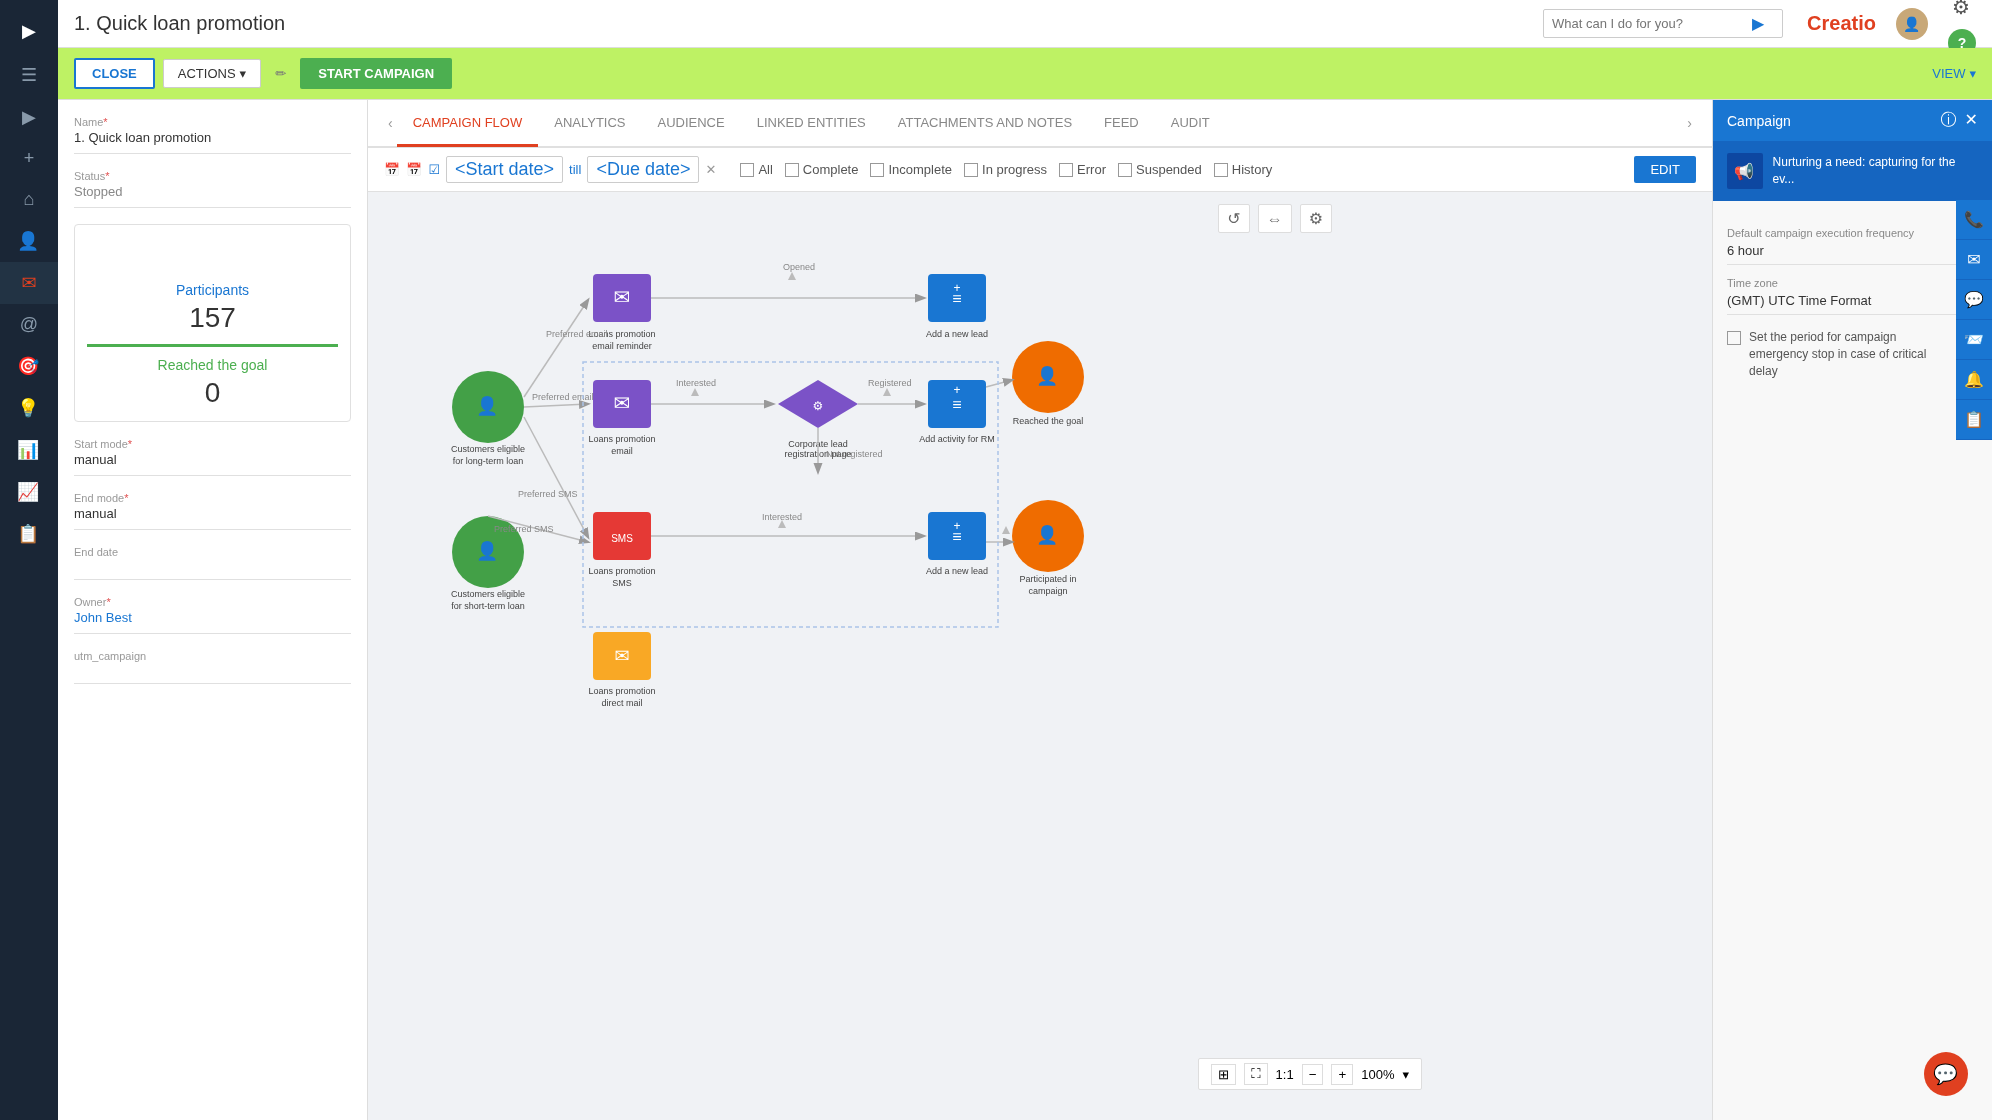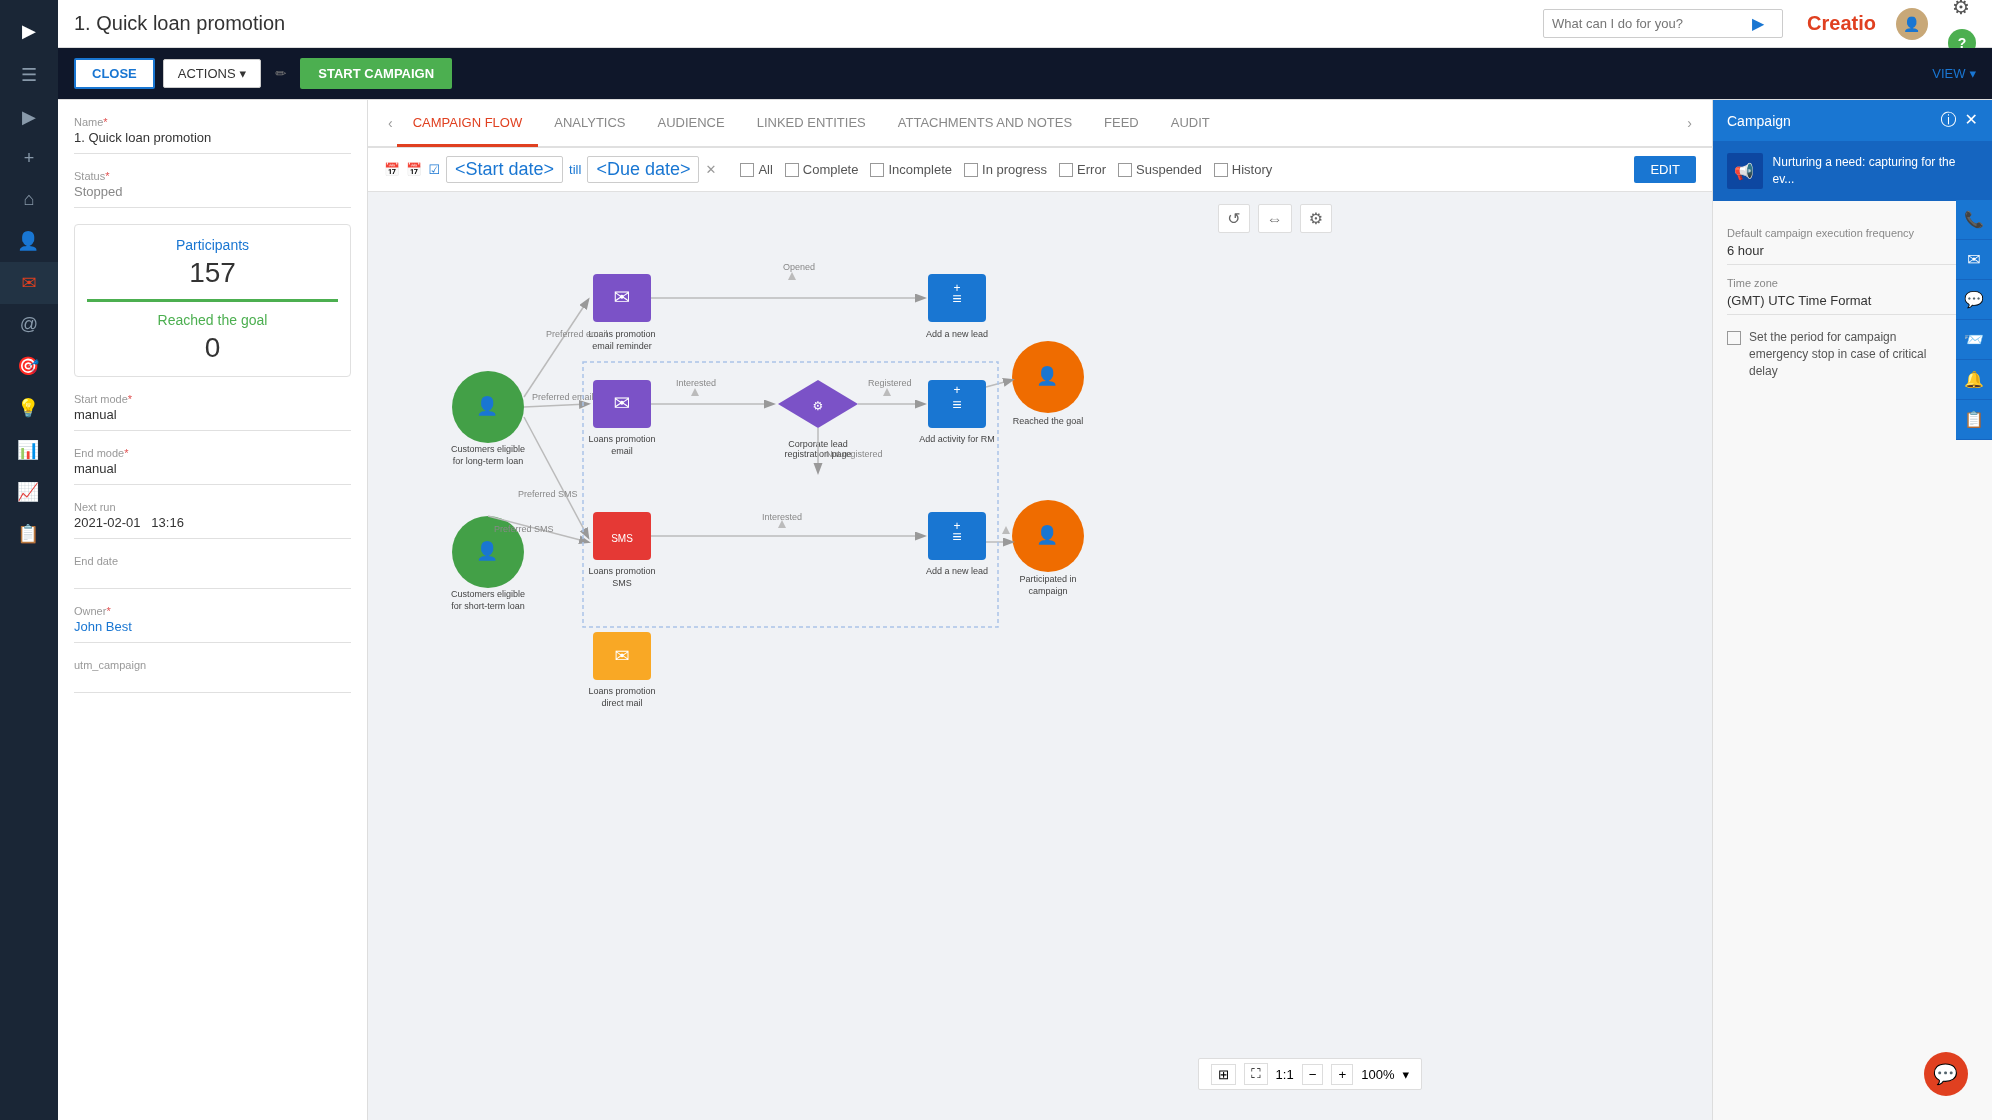--- a/index.html
+++ b/index.html
@@ -9,39 +9,39 @@
     .app-container { display: flex; height: 1120px; width: 1992px; }
     .left-nav { width: 58px; background: #1a2636; display: flex; flex-direction: column; align-items: center; padding-top: 8px; flex-shrink: 0; }
     .main-area { flex: 1; display: flex; flex-direction: column; }
     .top-bar { background: #fff; height: 48px; display: flex; align-items: center; padding: 0 16px; border-bottom: 1px solid #ddd; gap: 12px; }
     .page-title { font-size: 20px; font-weight: 400; color: #333; flex: 1; }
     .search-box { display: flex; border: 1px solid #ccc; border-radius: 2px; padding: 4px 8px; width: 240px; background: #fff; }
     .search-input { border: none; outline: none; font-size: 13px; width: 200px; }
     .creatio-logo { color: #e04020; font-weight: bold; font-size: 20px; margin-left: 12px; }
     .avatar { width: 32px; height: 32px; border-radius: 50%; background: #c8a878; margin-left: 8px; overflow: hidden; display: flex; align-items: center; justify-content: center; font-size: 14px; }
 
-    .toolbar { background: #0f172a; height: 52px; display: flex; align-items: center; padding: 0 16px; border-bottom: 1px solid #ddd; gap: 8px; }
+    .toolbar { background: #bef264; height: 52px; display: flex; align-items: center; padding: 0 16px; border-bottom: 1px solid #ddd; gap: 8px; }
     .btn-close { background: #fff; border: 2px solid #1976d2; color: #1976d2; padding: 6px 16px; font-weight: bold; font-size: 13px; cursor: pointer; border-radius: 2px; }
     .btn-actions { background: #fff; border: 1px solid #ccc; color: #333; padding: 6px 14px; font-size: 13px; cursor: pointer; border-radius: 2px; display: flex; align-items: center; gap: 4px; }
     .btn-start { background: #4caf50; border: none; color: #fff; padding: 8px 18px; font-weight: bold; font-size: 13px; cursor: pointer; border-radius: 2px; }
     .pencil-btn { background: none; border: none; cursor: pointer; padding: 6px; color: #777; }
     .view-btn { background: none; border: none; color: #1976d2; font-size: 13px; cursor: pointer; margin-left: auto; display: flex; align-items: center; gap: 4px; }
 
     .content-area { display: flex; flex: 1; overflow: hidden; }
     .sidebar { width: 310px; background: #fff; border-right: 1px solid #ddd; padding: 16px; overflow-y: auto; flex-shrink: 0; }
     .main-content { flex: 1; display: flex; flex-direction: column; background: #f5f5f5; overflow: hidden; }
 
     
     .field-label { font-size: 11px; color: #999; margin-bottom: 2px; }
     .field-label .required { color: #e05050; }
     .field-value { font-size: 13px; color: #333; padding-bottom: 8px; border-bottom: 1px solid #e0e0e0; margin-bottom: 12px; }
     .status-value { color: #888; }
 
     .metrics-box { border: 1px solid #e0e0e0; border-radius: 4px; padding: 12px; margin-bottom: 16px; text-align: center; }
-    .metrics-label { font-size: 14px; color: #1976d2; margin-bottom: 4px; }
+    .metrics-label { font-size: 14px; color: #1976d2; margin-bottom: 4px; margin-top: 45px; }
     .metrics-value { font-size: 28px; color: #333; font-weight: 300; }
     .metrics-divider { border: none; border-top: 3px solid #4caf50; margin: 10px 0; }
     .goal-label { font-size: 14px; color: #4caf50; margin-bottom: 4px; }
     .goal-value { font-size: 28px; color: #333; font-weight: 300; }
     .small-field { margin-bottom: 16px; }
 
     
     .tabs-bar { background: #fff; border-bottom: 2px solid #e0e0e0; display: flex; align-items: center; padding: 0 16px; height: 48px; gap: 0; }
     .tab-item { padding: 12px 16px; height: 100%; display: flex; align-items: center; font-size: 13px; color: #888; cursor: pointer; border-bottom: 3px solid transparent; position: relative; top: 1px; }
     .tab-item.active { color: #e04020; border-bottom: 3px solid #e04020; font-weight: 500; }
@@ -176,27 +176,20 @@
           <div class="field-value">manual</div>
         </div>
         <div class="small-field">
           <div class="field-label">
             <span>End mode</span><span class="required">*</span>
           </div>
           <div class="field-value">manual</div>
         </div>
 
         <div class="small-field">
-          <div class="field-label">Next run</div>
-          <div class="field-value">
-            <span>2021-02-01</span>&nbsp;&nbsp;
-            <span>13:16</span>
-          </div>
-        </div>
-        <div class="small-field">
           <div class="field-label">End date</div>
           <div class="field-value" style="min-height:20px;"></div>
         </div>
         <div class="small-field">
           <div class="field-label">
             <span>Owner</span><span class="required">*</span>
           </div>
           <div class="field-value" style="color:#1976d2;">John Best</div>
         </div>
         <div class="small-field">

